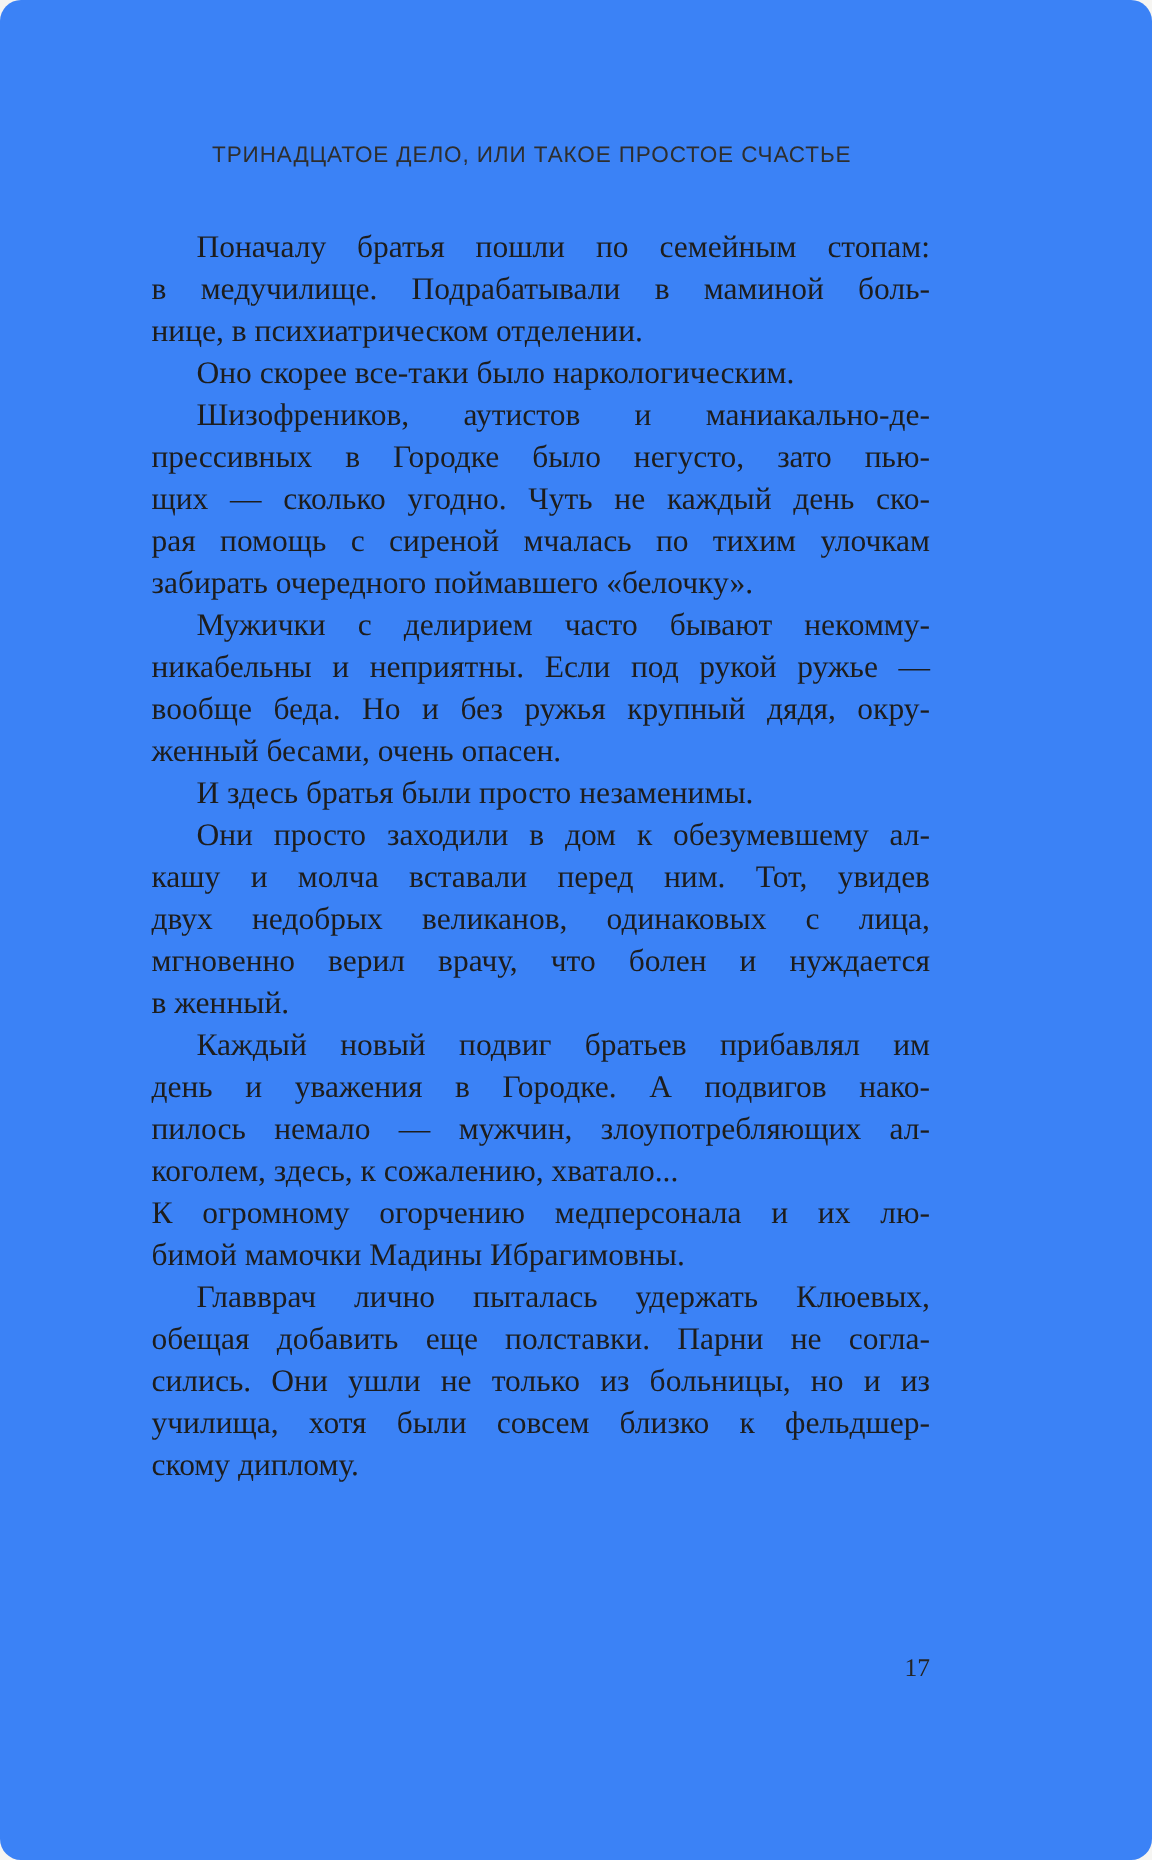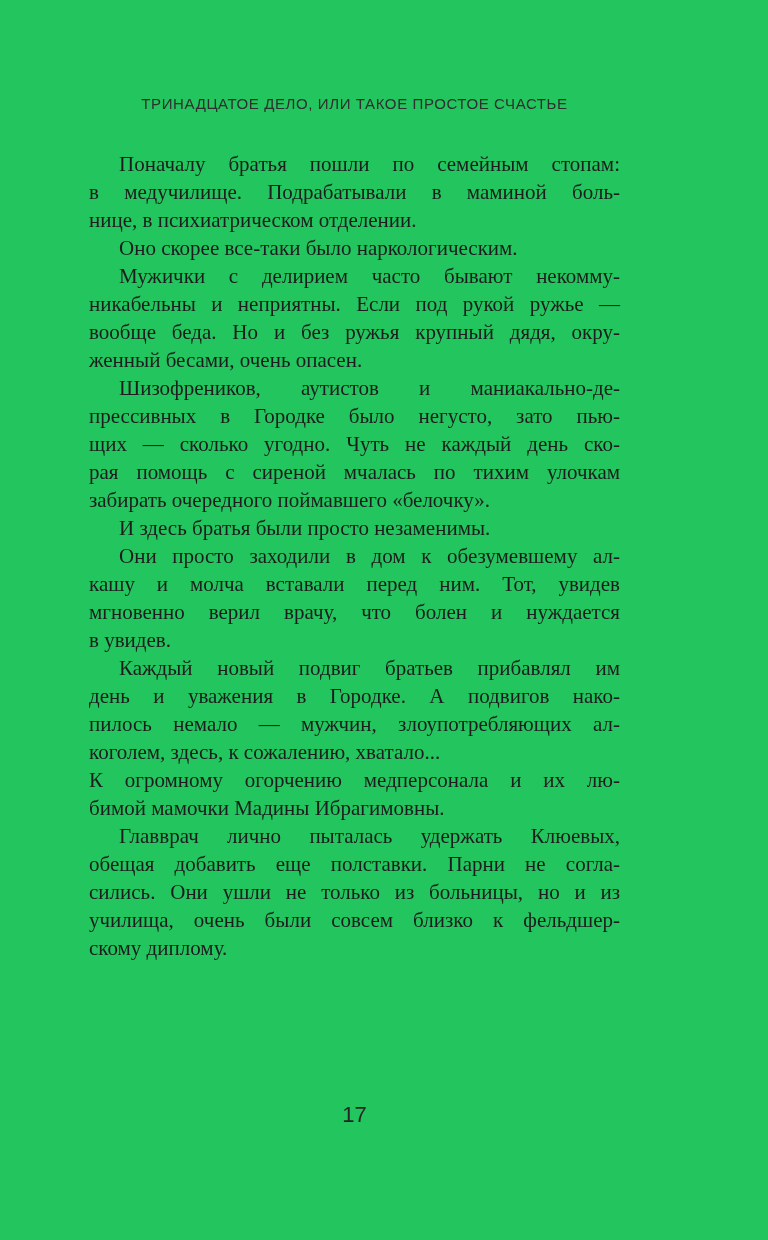--- a/index.html
+++ b/index.html
@@ -9,22 +9,23 @@
   body {
     width: 768px;
     height: 1240px;
     background: #f6f5f2;
     font-family: "Liberation Serif", serif;
   }
   .page {
     position: relative;
     width: 768px;
     height: 1240px;
-    background: #22c55e;
+    background: #3b82f6;
     overflow: hidden;
+    border-radius: 14px;
   }
   .running-header {
     position: absolute;
     top: 95px;
     left: 89px;
     width: 531px;
     text-align: center;
     font-family: "Liberation Sans", sans-serif;
     font-size: 15px;
     font-weight: 400;
@@ -43,91 +44,93 @@
     color: #1d1d1d;
   }
   .paragraph {
     margin: 0;
     padding: 0;
   }
   .line {
     height: 28px;
     overflow: visible;
     text-align: left;
+    margin-left: 12px;
   }
   .line.just {
     text-align: justify;
     text-align-last: justify;
   }
   .line.indent {
     padding-left: 30px;
   }
   .page-number {
     position: absolute;
     top: 1102px;
     left: 89px;
     width: 531px;
-    text-align: center;
-    font-family: Liberation Sans, sans-serif;
-    font-size: 22px;
+    text-align: right;
+    font-family: Liberation Serif, serif;
+    font-size: 17px;
     color: #242424;
   }
 </style>
 </head>
 <body>
 
 <div class="page">
   <header class="running-header">ТРИНАДЦАТОЕ ДЕЛО, ИЛИ ТАКОЕ ПРОСТОЕ СЧАСТЬЕ</header>
 
   <main class="text-block">
       <div class="paragraph">
         <div class="line indent just">Поначалу братья пошли по семейным стопам:</div>
         <div class="line just">в медучилище. Подрабатывали в маминой боль-</div>
         <div class="line">нице, в психиатрическом отделении.</div>
       </div>
       <div class="paragraph">
         <div class="line indent">Оно скорее все-таки было наркологическим.</div>
       </div>
       <div class="paragraph">
-        <div class="line indent just">Мужички с делирием часто бывают некомму-</div>
-        <div class="line just">никабельны и неприятны. Если под рукой ружье —</div>
-        <div class="line just">вообще беда. Но и без ружья крупный дядя, окру-</div>
-        <div class="line">женный бесами, очень опасен.</div>
-      </div>
-      <div class="paragraph">
         <div class="line indent just">Шизофреников, аутистов и маниакально-де-</div>
         <div class="line just">прессивных в Городке было негусто, зато пью-</div>
         <div class="line just">щих — сколько угодно. Чуть не каждый день ско-</div>
         <div class="line just">рая помощь с сиреной мчалась по тихим улочкам</div>
         <div class="line">забирать очередного поймавшего «белочку».</div>
+      </div>
+      <div class="paragraph">
+        <div class="line indent just">Мужички с делирием часто бывают некомму-</div>
+        <div class="line just">никабельны и неприятны. Если под рукой ружье —</div>
+        <div class="line just">вообще беда. Но и без ружья крупный дядя, окру-</div>
+        <div class="line">женный бесами, очень опасен.</div>
       </div>
       <div class="paragraph">
         <div class="line indent">И здесь братья были просто незаменимы.</div>
       </div>
       <div class="paragraph">
       </div>
       <div class="paragraph">
         <div class="line indent just">Они просто заходили в дом к обезумевшему ал-</div>
         <div class="line just">кашу и молча вставали перед ним. Тот, увидев</div>
+        <div class="line just">двух недобрых великанов, одинаковых с лица,</div>
         <div class="line just">мгновенно верил врачу, что болен и нуждается</div>
-        <div class="line">в увидев.</div>
+        <div class="line">в женный.</div>
       </div>
       <div class="paragraph">
         <div class="line indent just">Каждый новый подвиг братьев прибавлял им</div>
         <div class="line just">день и уважения в Городке. А подвигов нако-</div>
         <div class="line just">пилось немало — мужчин, злоупотребляющих ал-</div>
         <div class="line">коголем, здесь, к сожалению, хватало...</div>
       </div>
       <div class="paragraph">
         <div class="line just">К огромному огорчению медперсонала и их лю-</div>
         <div class="line">бимой мамочки Мадины Ибрагимовны.</div>
       </div>
       <div class="paragraph">
         <div class="line indent just">Главврач лично пыталась удержать Клюевых,</div>
         <div class="line just">обещая добавить еще полставки. Парни не согла-</div>
         <div class="line just">сились. Они ушли не только из больницы, но и из</div>
-        <div class="line just">училища, очень были совсем близко к фельдшер-</div>
+        <div class="line just">училища, хотя были совсем близко к фельдшер-</div>
         <div class="line">скому диплому.</div>
       </div>
     </main>
 
   <footer class="page-number">17</footer>
 </div>
 
 </body></html>

